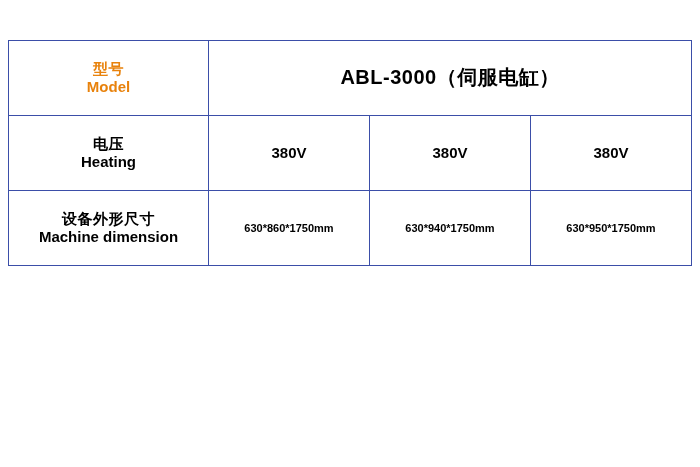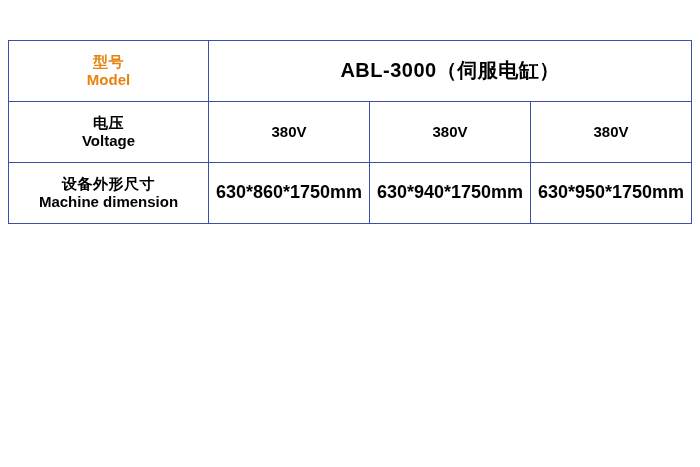--- a/index.html
+++ b/index.html
@@ -26,21 +26,21 @@
     width: 684px;
     border-collapse: collapse;
     table-layout: fixed;
   }
   table.spec td {
     border: 1px solid #3b4ea8;
     text-align: center;
     vertical-align: middle;
     color: #000000;
     font-weight: bold;
-    padding: 4px 2px;
+    padding: 11px 2px;
     line-height: 1.18;
   }
   .col-label { width: 200px; }
   .col-v { width: 161px; }
   .cn {
     display: block;
     font-size: 15px;
     letter-spacing: 0.5px;
   }
   .en {
@@ -57,21 +57,21 @@
     font-size: 15px;
   }
   .head-title {
     font-size: 20px;
     letter-spacing: 0.5px;
   }
   .val {
     font-size: 15px;
   }
   .val-wide {
-    font-size: 18px;
+    font-size: 11px;
   }
   .row-head td { height: 52px; }
   .row-body td { height: 52px; }
 </style>
 </head>
 <body>
 
 <div class="sheet">
   <table class="spec">
     <colgroup>
@@ -86,21 +86,21 @@
           <span class="cn">型号</span>
           <span class="en">Model</span>
         </td>
         <td class="head-title" colspan="3">ABL-3000（伺服电缸）</td>
       </tr>
 
 
       <tr class="row-body">
         <td class="label-cell">
           <span class="cn">电压</span>
-          <span class="en">Voltage</span>
+          <span class="en">Heating</span>
         </td>
         <td class="val">380V</td>
         <td class="val">380V</td>
         <td class="val">380V</td>
       </tr>
 
 
 
 
       <tr class="row-body">

